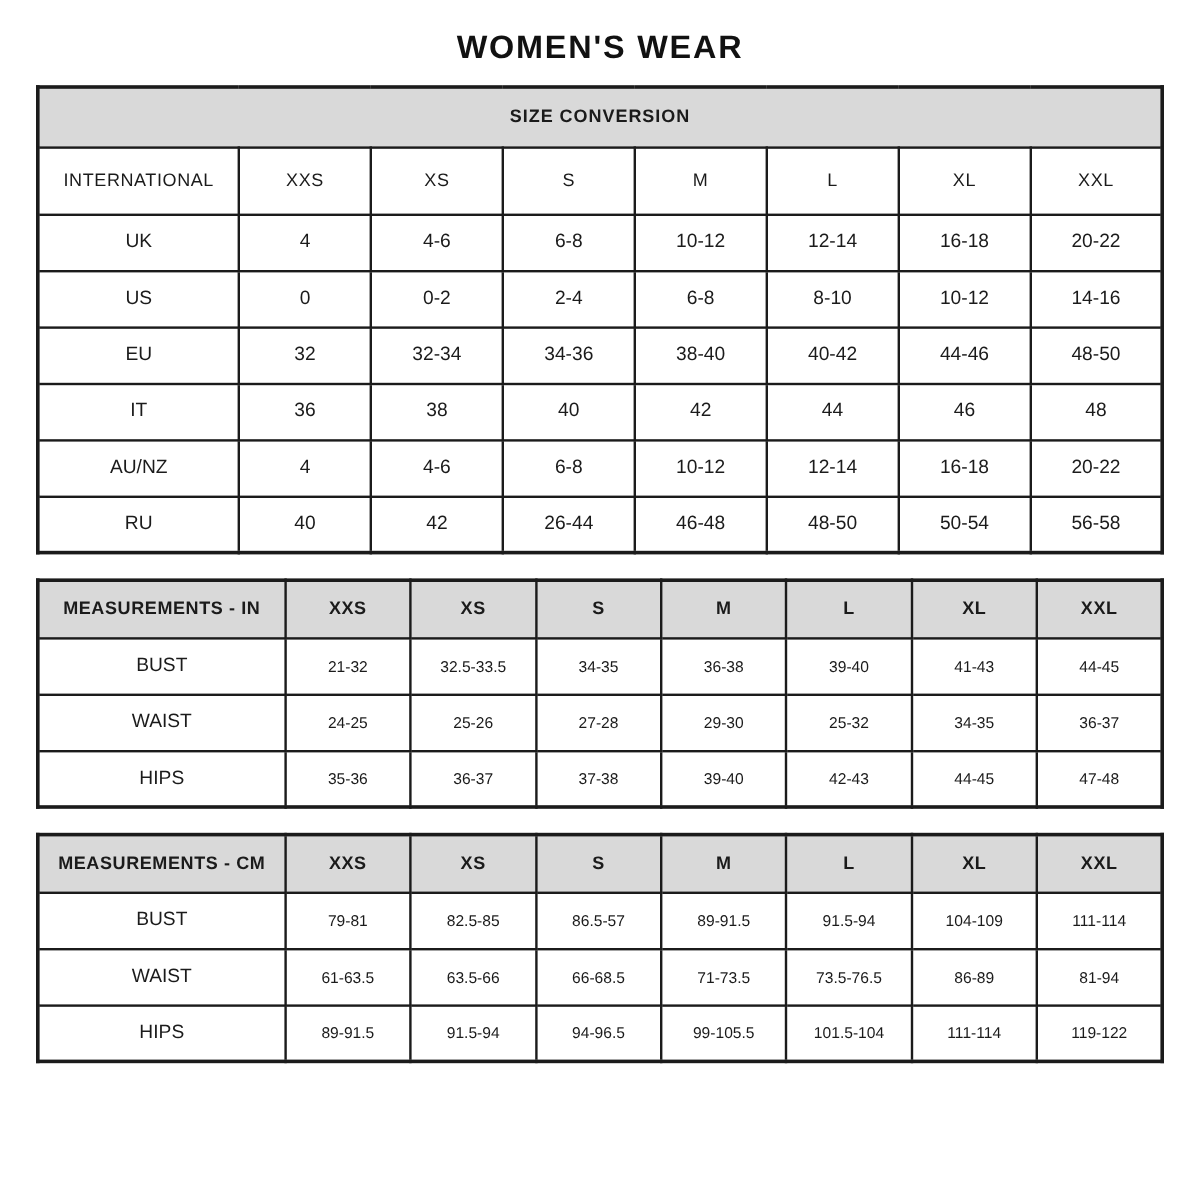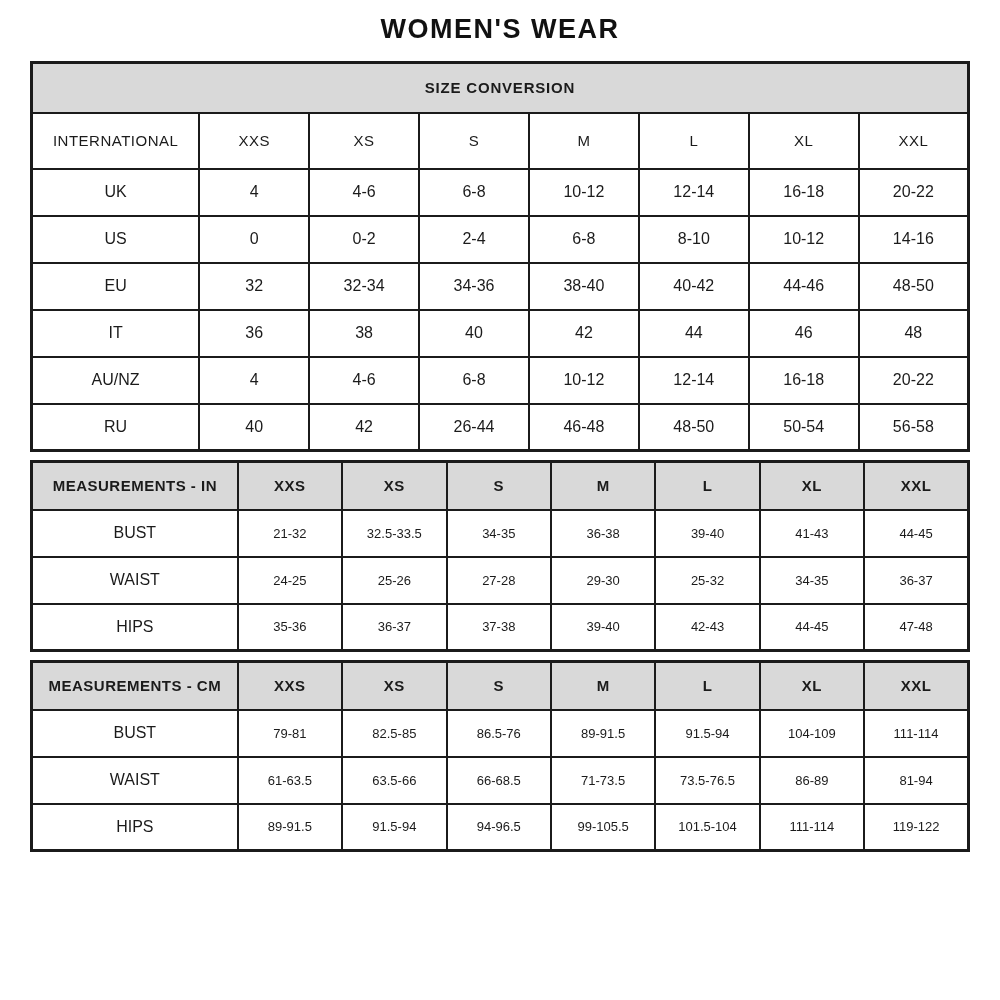--- a/index.html
+++ b/index.html
@@ -2,35 +2,35 @@
 <html><head>
 <meta charset="utf-8">
 <style>
   * { box-sizing: border-box; margin: 0; padding: 0; }
   html, body { background: #ffffff; }
   body {
     width: 1000px; height: 1000px;
     font-family: "Liberation Sans", sans-serif;
     color: #1b1b1b;
   }
-  .page { width: 940px; margin: 0 auto; padding-top: 14px; }
+  .page { width: 940px; margin: 0 auto; padding-top: 24px; }
   .title {
     text-align: center;
     font-size: 27px;
     font-weight: 700;
     letter-spacing: 1.5px;
     color: #111111;
     margin-bottom: 16px;
   }
   table {
     width: 100%;
     border-collapse: collapse;
     table-layout: fixed;
     border: 3px solid #1b1b1b;
-    margin-bottom: 8px;
+    margin-bottom: 20px;
   }
   td {
     border: 2px solid #1b1b1b;
     text-align: center;
     vertical-align: middle;
     background: #ffffff;
   }
   .banner {
     background: #d9d9d9;
     font-weight: 700;
@@ -218,21 +218,21 @@
         <td>S</td>
         <td>M</td>
         <td>L</td>
         <td>XL</td>
         <td>XXL</td>
       </tr>
       <tr class="datarow">
         <td class="rowlabel">BUST</td>
         <td>79-81</td>
         <td>82.5-85</td>
-        <td>86.5-76</td>
+        <td>86.5-57</td>
         <td>89-91.5</td>
         <td>91.5-94</td>
         <td>104-109</td>
         <td>111-114</td>
       </tr>
       <tr class="datarow">
         <td class="rowlabel">WAIST</td>
         <td>61-63.5</td>
         <td>63.5-66</td>
         <td>66-68.5</td>

